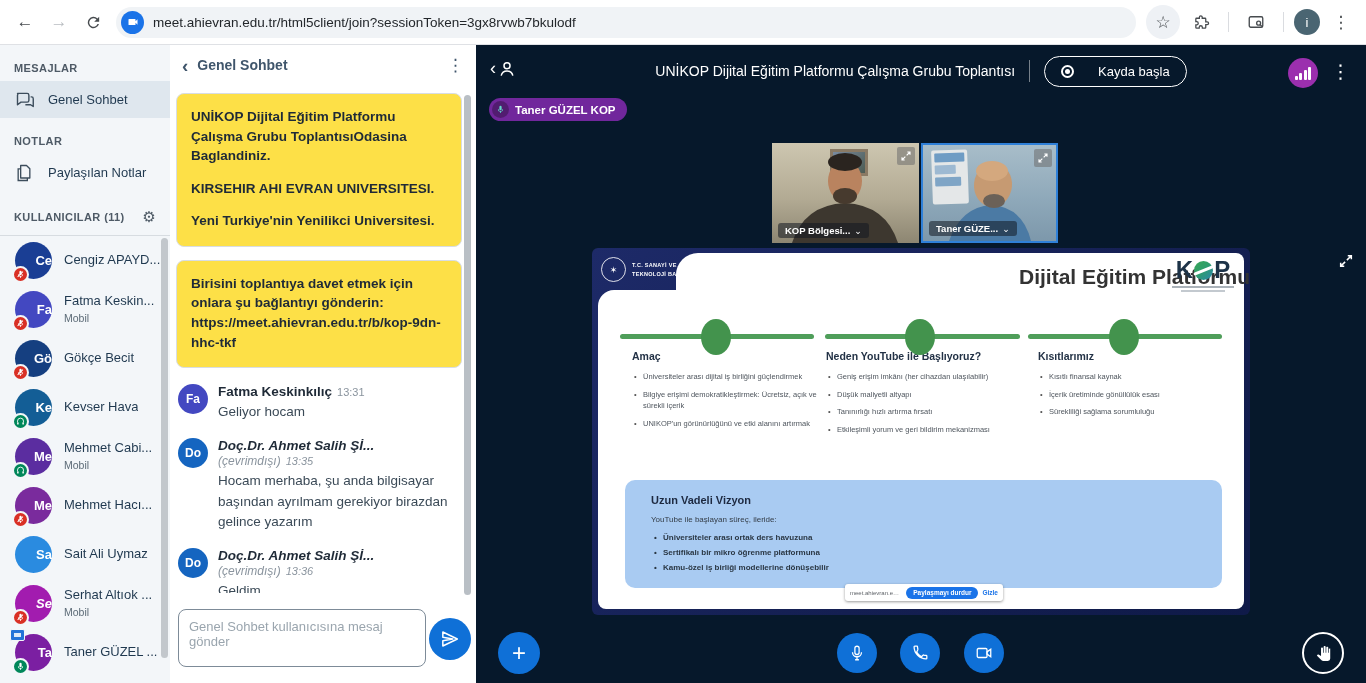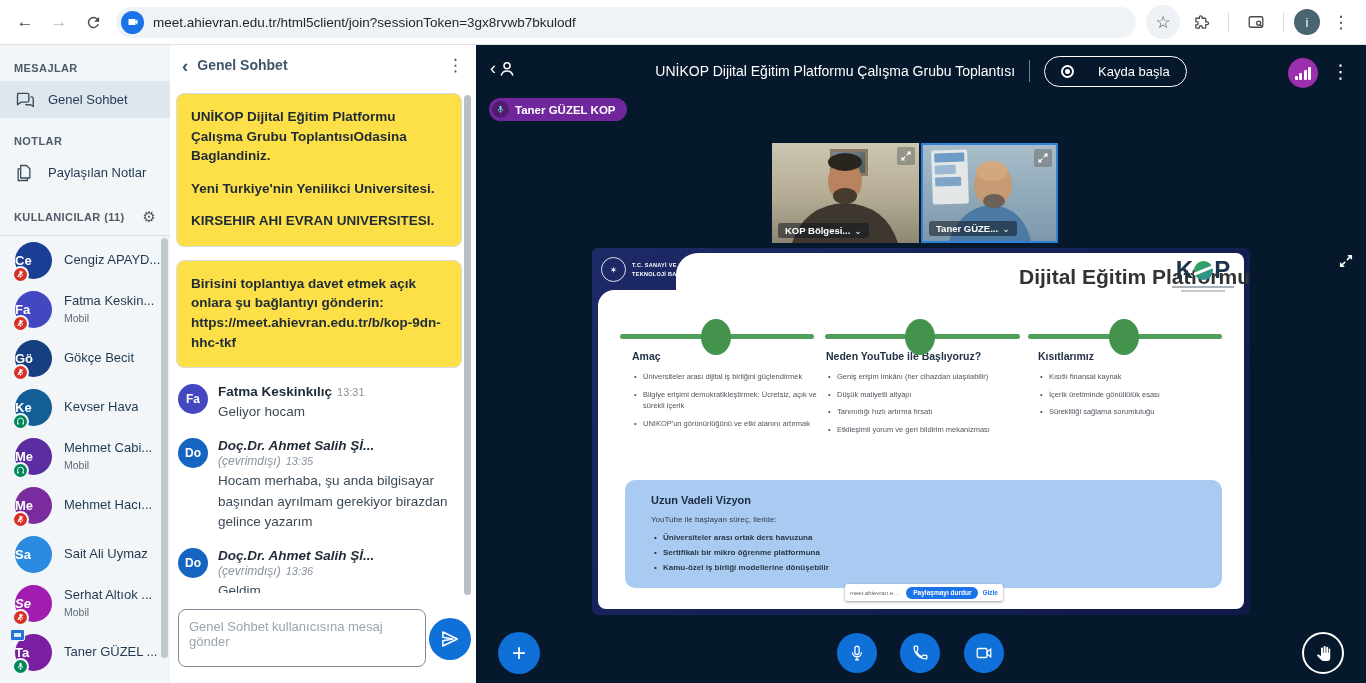--- a/index.html
+++ b/index.html
@@ -20,21 +20,21 @@
 
   
   #sidebar { position:absolute; left:0; top:45px; width:170px; height:638px; background:#f3f6f9; overflow:hidden; }
   .side-label { font-size:11px; font-weight:700; letter-spacing:.4px; color:#4e5a66; margin:17px 14px 7px 14px; display:flex; align-items:center; justify-content:space-between; }
   .side-item { display:flex; align-items:center; gap:13px; height:37px; padding-left:13px; font-size:13px; color:#1f384f; }
   .side-item.selected { background:#dfe7ee; }
   .side-icon { width:22px; height:22px; display:flex; align-items:center; justify-content:center; }
   .gear { font-size:15px; color:#4e5a66; font-weight:400; }
   #users-list { border-top:1px solid #d7dce1; margin-top:9px; position:relative; }
   .user-row { display:flex; align-items:center; gap:12px; height:49px; padding-left:15px; }
-  .uavatar { width:37px; height:37px; border-radius:50%; color:#fff; font-size:13px; font-weight:700; display:flex; align-items:center; justify-content:flex-start; position:relative; flex:0 0 auto; }
+  .uavatar { width:37px; height:37px; border-radius:50%; color:#fff; font-size:13px; font-weight:700; display:flex; align-items:center; justify-content:flex-end; position:relative; flex:0 0 auto; }
   .ubadge { position:absolute; left:-3px; bottom:-4px; width:17px; height:17px; border-radius:50%; border:2px solid #f3f6f9; display:flex; align-items:center; justify-content:center; }
   .ubadge.muted { background:#d93025; }
   .ubadge.listen,.ubadge.mic { background:#00875a; }
   .presenter-chip { position:absolute; left:-5px; top:-5px; width:15px; height:12px; background:#2273d8; border-radius:2px; border:1.5px solid #f3f6f9; display:flex; align-items:center; justify-content:center; }
   .presenter-chip span { display:block; width:7px; height:4px; background:#dce9f8; }
   .uname { font-size:13px; color:#1f384f; white-space:nowrap; overflow:hidden; line-height:1.3; }
   .usub { font-size:10.5px; color:#5c6b77; }
   #users-scrollbar { position:absolute; right:2px; top:2px; width:7px; height:420px; background:#c2c7cc; border-radius:4px; }
 
   
@@ -315,25 +315,25 @@
 
 <div id="chat">
   <div id="chat-header">
     <span id="chat-back">‹</span>
     <span id="chat-title">Genel Sohbet</span>
     <span class="kebab-glyph" style="color:#3f556b;">⋮</span>
   </div>
   <div id="chat-body">
     <div class="chat-box">
       <p>UNİKOP Dijital Eğitim Platformu Çalışma Grubu ToplantısıOdasina Baglandiniz.</p>
+      <p>KIRSEHIR AHI EVRAN UNIVERSITESI.</p>
       <p>Yeni Turkiye'nin Yenilikci Universitesi.</p>
-      <p>KIRSEHIR AHI EVRAN UNIVERSITESI.</p>
     </div>
     <div class="chat-box">
-      <p style="margin-bottom:2px;"><span>Birisini toplantıya davet etmek açık onlara şu bağlantıyı gönderin:</span> <span>https://meet.ahievran.edu.tr/b/kop-9dn-hhc-tkf</span></p>
+      <p style="margin-bottom:2px;"><span>Birisini toplantıya davet etmek için onlara şu bağlantıyı gönderin:</span> <span>https://meet.ahievran.edu.tr/b/kop-9dn-hhc-tkf</span></p>
     </div>
     <div class="msg">
       <span class="msg-avatar" style="background-color: rgb(67, 72, 193);">
           <span>Fa</span>
         </span>
       <div>
         <div class="msg-head"><span>Fatma Keskinkılıç</span><span class="time">13:31</span></div>
         <div class="msg-text">Geliyor hocam</div>
       </div>
     </div>

